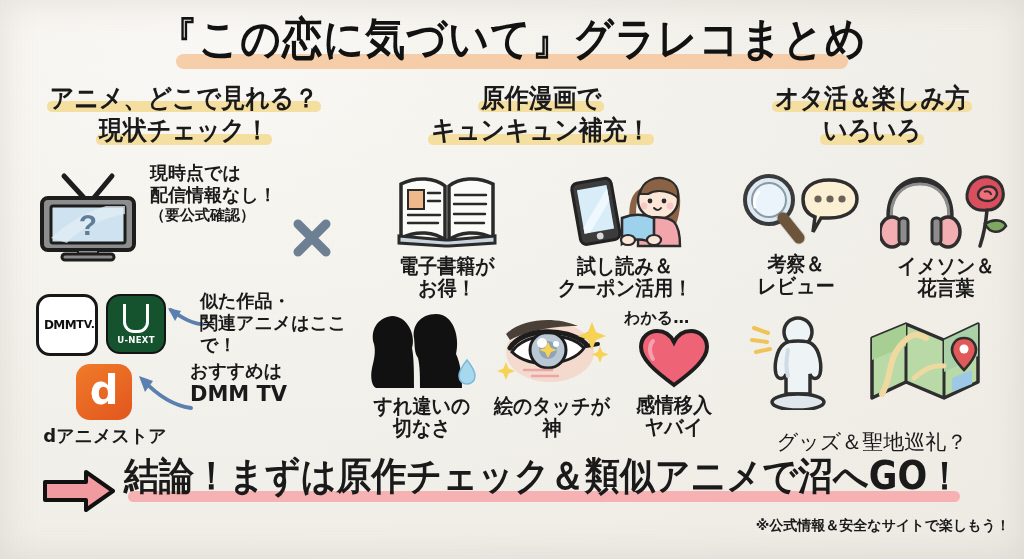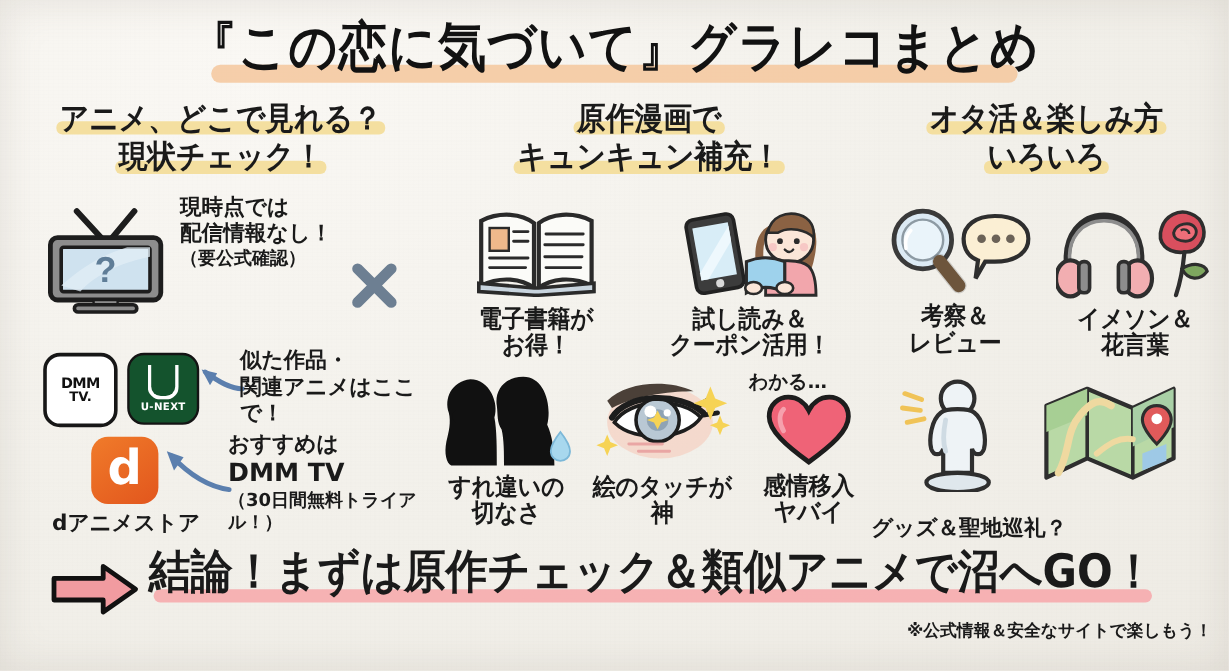--- a/index.html
+++ b/index.html
@@ -59,21 +59,21 @@
 
   
   .tv-row{position:absolute;top:76px;left:6px;width:334px;height:110px;}
   .tv-icon{position:absolute;left:14px;top:8px;width:108px;height:92px;}
   .tv-text{position:absolute;left:130px;top:0px;width:150px;}
   .xmark{position:absolute;left:272px;top:56px;width:40px;height:40px;}
 
   .svc-row{position:absolute;top:206px;left:0;width:340px;height:66px;}
   .logo{position:absolute;width:56px;height:56px;border-radius:14px;}
   .dmm{left:22px;top:2px;background:#fff;border:3px solid #171717;
-       display:flex;align-items:center;justify-content:center;flex-direction:column;}
+       display:flex;align-items:center;justify-content:flex-end;flex-direction:row;}
   .dmm b{font-size:12px;line-height:1;letter-spacing:-.5px;color:#111;font-weight:bold;}
   .dmm s{font-size:11px;line-height:1.1;text-decoration:none;color:#111;font-weight:bold;}
   .unext{left:92px;top:2px;background:#14532d;border:2px solid #141414;
        display:flex;align-items:center;justify-content:center;flex-direction:column;}
   .unext .ushape{width:20px;height:26px;border:3px solid #fff;border-top:none;
        border-radius:0 0 11px 11px;margin-bottom:2px;}
   .unext em{color:#fff;font-size:8.5px;font-style:normal;font-weight:bold;letter-spacing:.3px;}
   .sv-note{position:absolute;left:186px;top:-2px;width:158px;}
 
   .d-row{position:absolute;top:278px;left:0;width:340px;height:96px;}
@@ -87,22 +87,22 @@
   
   .c2-row1{position:absolute;top:84px;left:0;width:358px;height:136px;}
   .c2-cell{position:absolute;width:170px;text-align:center;}
   .c2-row2{position:absolute;top:222px;left:0;width:358px;height:150px;}
   .c2-cell3{position:absolute;width:120px;text-align:center;}
 
   
   .c3-row1{position:absolute;top:84px;left:0;width:292px;height:136px;}
   .c3-cell{position:absolute;width:140px;text-align:center;}
   .c3-row2{position:absolute;top:224px;left:0;width:292px;height:150px;}
-  .c3-final{position:absolute;top:118px;left:0;width:292px;
-    font-size:18px;font-weight:bold;}
+  .c3-final{position:absolute;top:118px;left:0;width:292px;text-align:center;
+    font-size:21px;font-weight:normal;}
 
   
   .footer{position:absolute;left:0;right:0;bottom:6px;height:92px;}
   .f-arrow{position:absolute;left:42px;top:8px;width:74px;height:44px;}
   .f-text-wrap{position:absolute;left:124px;top:-6px;}
   .f-text{position:relative;display:inline-block;}
   .f-text .t{position:relative;z-index:2;font-size:35px;font-weight:bold;
     transform:scaleY(1.1);display:inline-block;transform-origin:center bottom;letter-spacing:0px;}
   .f-text .bar{position:absolute;left:4px;right:2px;bottom:0px;height:11px;
     background:#f6aeb0;border-radius:6px;z-index:1;opacity:.95;}
@@ -177,21 +177,20 @@
         <span>d</span>
       </div>
       <div class="dlabel">dアニメストア</div>
       <svg style="position:absolute;left:120px;top:8px;" width="60" height="46" viewBox="0 0 60 46">
         <path d="M57 36 C42 34 26 26 9 8" stroke="#5b7fae" stroke-width="4" fill="none" stroke-linecap="round"></path>
         <path d="M5 4 L19 9 L11 20 Z" fill="#5b7fae"></path>
       </svg>
       <div class="d-note">
         <div class="note">おすすめは</div>
         <div class="note" style="font-size:21px;">DMM TV</div>
-        <div class="note" style="font-size:15px;">（30日間無料トライアル！）</div>
       </div>
     </div>
   </div>
 
   <div class="col col2">
     <div class="col-head">
       <div class="hl-line">
         <span class="bar"></span>
         <span class="txt">原作漫画で</span>
       </div><br>

